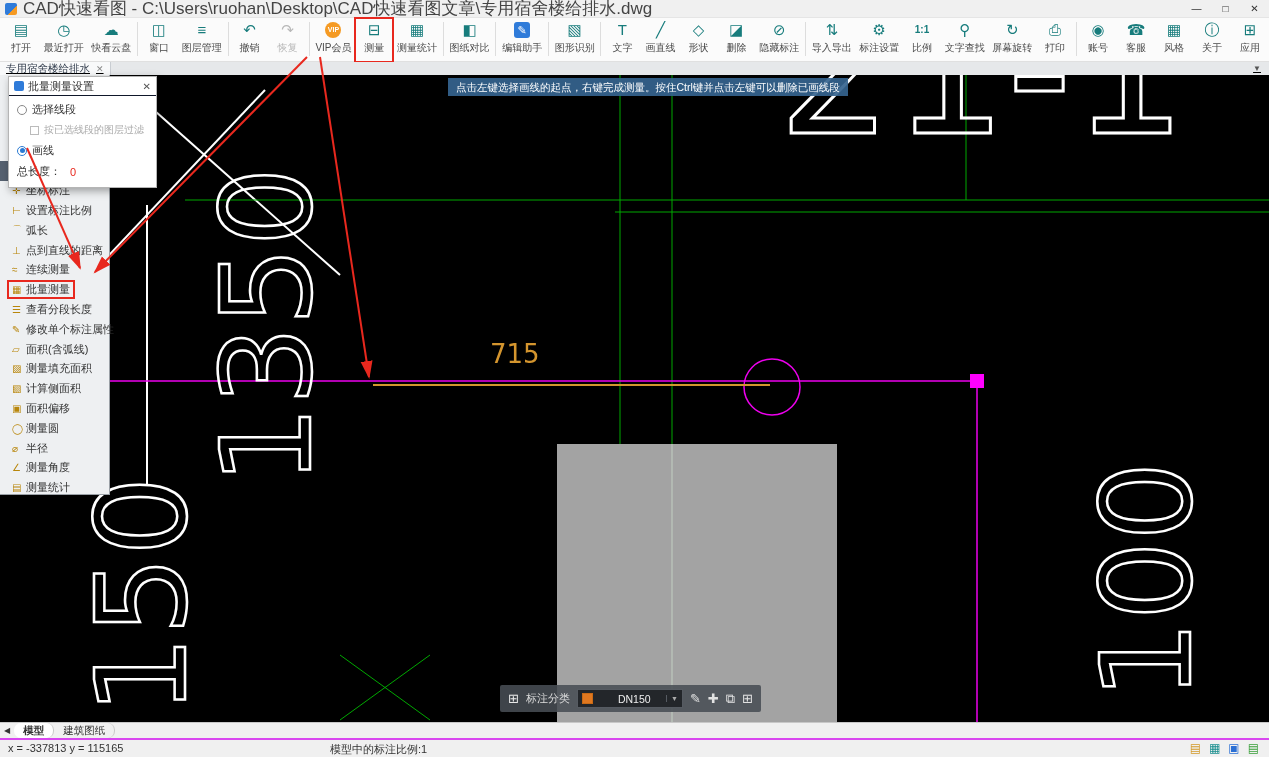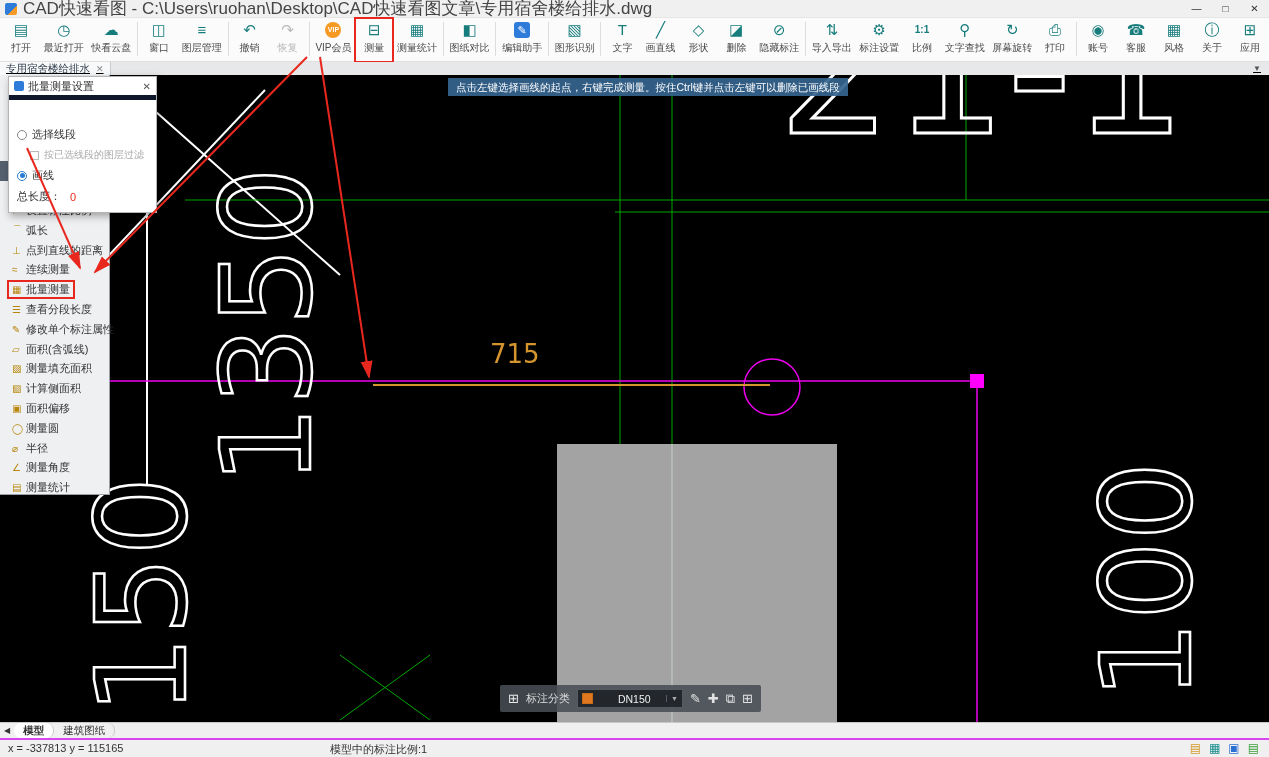--- a/index.html
+++ b/index.html
@@ -60,25 +60,25 @@
            border-right:1px solid #9aa0a6;border-bottom:1px solid #9aa0a6;z-index:30;box-sizing:border-box;}
   .sitems{margin-top:86px;}
   .sitem{display:flex;align-items:center;height:19.8px;padding-left:12px;font-size:11px;color:#333;white-space:nowrap;}
   .sitem.active{background:#566170;}
   .sicon{width:14px;font-size:10px;color:#b8860b;flex:none;}
   .redwrap{display:inline-flex;align-items:center;border:2px solid #e8281e;padding:0 3px;margin-left:-5px;}
 
   
   .dialog{position:absolute;left:8px;top:76px;width:147px;background:#fff;border:1px solid #b5b5b5;
           box-shadow:2px 3px 8px rgba(0,0,0,.35);z-index:45;}
-  .dtitle{height:18px;display:flex;align-items:center;padding:0 5px;gap:4px;border-bottom:5px solid #0f172a;}
+  .dtitle{height:18px;display:flex;align-items:center;padding:0 5px;gap:4px;border-bottom:1px solid #0f172a;}
   .dicon{width:10px;height:10px;background:#2f7bd9;border-radius:2px;flex:none;}
   .dtext{font-size:11px;color:#333;flex:1;white-space:nowrap;}
   .dclose{font-size:10px;color:#555;}
-  .dbody{padding:6px 8px 8px;margin-top:21px;}
+  .dbody{padding:6px 8px 8px;}
   .drow{display:flex;align-items:center;gap:5px;margin-bottom:6px;font-size:11px;color:#333;white-space:nowrap;}
   .radio{width:10px;height:10px;border-radius:50%;border:1px solid #888;box-sizing:border-box;flex:none;
          display:flex;align-items:center;justify-content:center;}
   .radio.checked{border-color:#2a7bd4;}
   .radio.checked::after{content:"";width:5px;height:5px;border-radius:50%;background:#2a7bd4;}
   .checkbox{width:9px;height:9px;border:1px solid #bbb;box-sizing:border-box;flex:none;}
   .drow.sub{margin-left:13px;color:#aaa;font-size:10px;}
   .total-val{color:#e8281e;margin-left:4px;}
 
   

